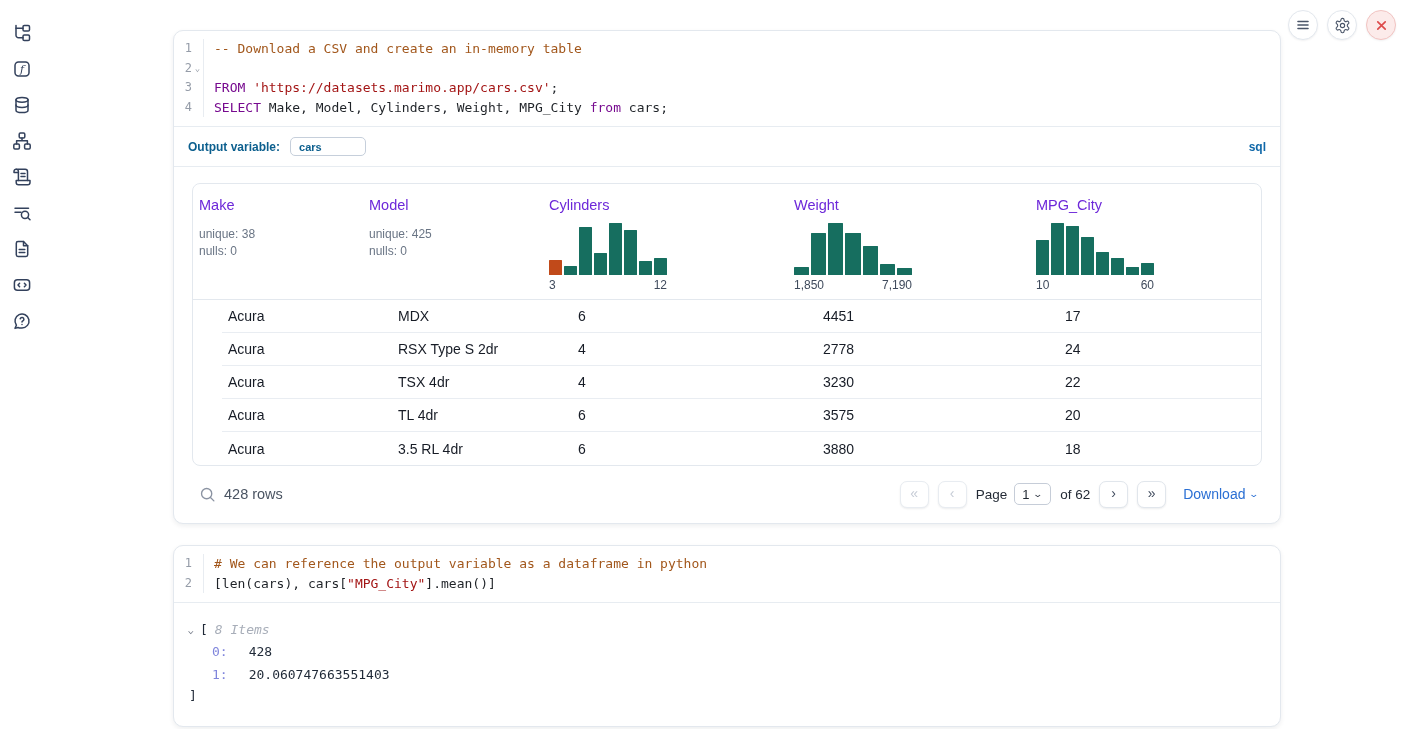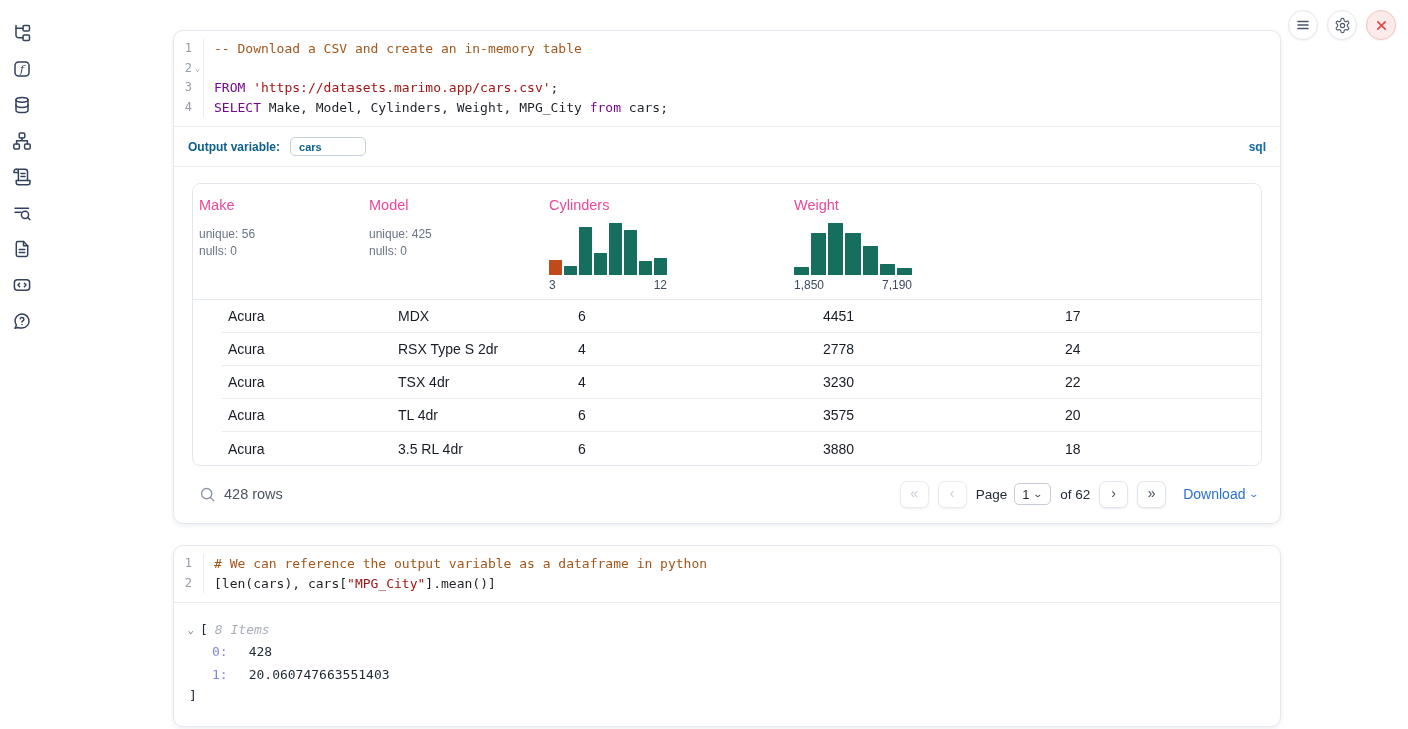--- a/index.html
+++ b/index.html
@@ -49,21 +49,21 @@
     font-family:"Liberation Sans", sans-serif; font-size:11px; font-weight:bold; color:#0c5f8e; padding:0 8px; outline:none; }
   .flex-spacer { flex:1; }
   .lang-badge { font-size:12px; font-weight:bold; color:#1068a9; cursor:pointer; }
 
   
   .cell-output { padding:16px 18px 13px; }
   .data-table { border:1px solid #e3e8ee; border-radius:8px; overflow:hidden; }
   .thead { display:grid; grid-template-columns:170px 180px 245px 242px 1fr;
     border-bottom:1px solid #e3e8ee; padding:13px 0 7px; }
   .th { padding:0 8px 0 6px; cursor:pointer; }
-  .th-name { font-size:14.5px; color:#ec4899; }
+  .th-name { font-size:14.5px; color:#6d28d9; }
   .th-stats { margin-top:13px; font-size:12px; color:#6a7585; line-height:16.5px; }
   .hist { margin-top:10px; width:118px; }
   .hist-bars { height:52px; display:flex; align-items:flex-end; gap:2px; }
   .hist-bar { flex:1; border-radius:0.5px; }
   .hist-labels { display:flex; justify-content:space-between; font-size:12px; color:#3f4a5c; margin-top:3px; }
   .trow { display:grid; grid-template-columns:170px 180px 245px 242px 1fr;
     height:33px; align-items:center; border-bottom:1px solid #e9edf2;
     font-size:14px; color:#171c26;margin-left:29px; }
   .trow:last-child { border-bottom:none; }
   .td { padding-left:6px; }
@@ -203,21 +203,21 @@
       <span class="flex-spacer"></span>
       <span class="lang-badge">sql</span>
     </div>
 
     <div class="cell-output">
       <div class="data-table">
         <div class="thead" id="thead">
             <div class="th">
               <div class="th-name">Make</div>
               <div class="th-stats">
-                <div>unique: 56</div>
+                <div>unique: 38</div>
                 <div>nulls: 0</div>
               </div>
             </div>
             <div class="th">
               <div class="th-name">Model</div>
               <div class="th-stats">
                 <div>unique: 425</div>
                 <div>nulls: 0</div>
               </div>
             </div>
@@ -248,20 +248,39 @@
                   <div class="hist-bar" style="height: 42px; background: rgb(22, 110, 95);"></div>
                   <div class="hist-bar" style="height: 52px; background: rgb(22, 110, 95);"></div>
                   <div class="hist-bar" style="height: 42px; background: rgb(22, 110, 95);"></div>
                   <div class="hist-bar" style="height: 29px; background: rgb(22, 110, 95);"></div>
                   <div class="hist-bar" style="height: 11px; background: rgb(22, 110, 95);"></div>
                   <div class="hist-bar" style="height: 7px; background: rgb(22, 110, 95);"></div>
                 </div>
                 <div class="hist-labels">
                   <span>1,850</span>
                   <span>7,190</span>
+                </div>
+              </div>
+            </div>
+            <div class="th">
+              <div class="th-name">MPG_City</div>
+              <div class="hist">
+                <div class="hist-bars">
+                  <div class="hist-bar" style="height: 35px; background: rgb(22, 110, 95);"></div>
+                  <div class="hist-bar" style="height: 52px; background: rgb(22, 110, 95);"></div>
+                  <div class="hist-bar" style="height: 49px; background: rgb(22, 110, 95);"></div>
+                  <div class="hist-bar" style="height: 38px; background: rgb(22, 110, 95);"></div>
+                  <div class="hist-bar" style="height: 23px; background: rgb(22, 110, 95);"></div>
+                  <div class="hist-bar" style="height: 17px; background: rgb(22, 110, 95);"></div>
+                  <div class="hist-bar" style="height: 8px; background: rgb(22, 110, 95);"></div>
+                  <div class="hist-bar" style="height: 12px; background: rgb(22, 110, 95);"></div>
+                </div>
+                <div class="hist-labels">
+                  <span>10</span>
+                  <span>60</span>
                 </div>
               </div>
             </div>
           </div>
         <div id="tbody">
             <div class="trow">
               <div class="td">Acura</div>
               <div class="td">MDX</div>
               <div class="td">6</div>
               <div class="td">4451</div>

